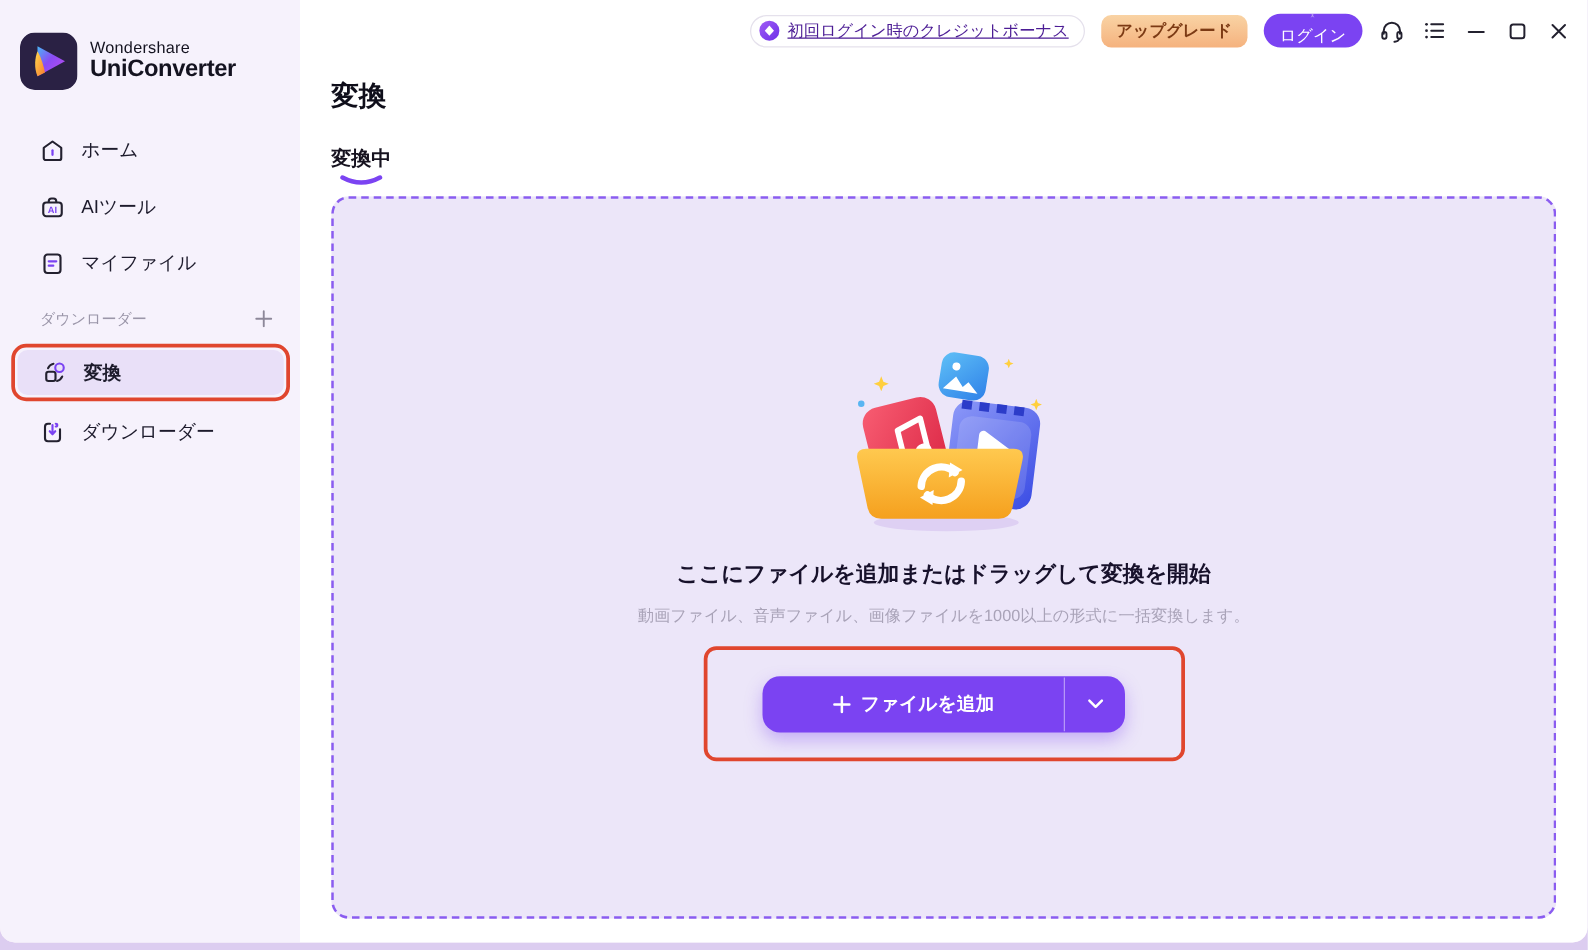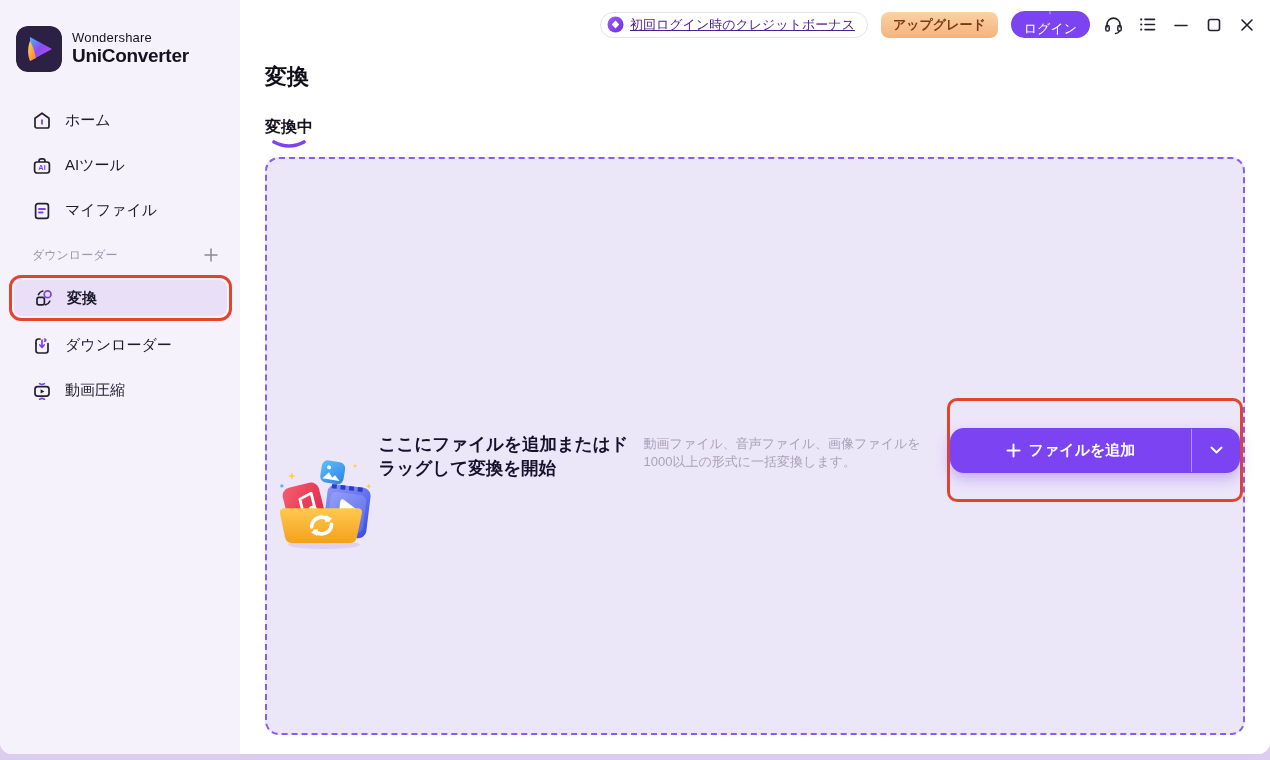--- a/index.html
+++ b/index.html
@@ -82,32 +82,32 @@
   }
   .tabs { position:absolute; left:25px; top:117px; display:flex; gap:37px;flex-direction:column; }
   .tab { font-size:16px; color:#9a95a6; cursor:pointer; text-align:center; }
   .tab.active { color:#16121f; font-weight:bold; }
   .tab .swoosh { display:block; margin:2px auto 0; }
   .tab:not(.active) .swoosh { visibility:hidden; }
 
   .dropzone {
     position:absolute; left:25px; right:25px; top:157px; height:578px;
     background:#ece6f9; border:2px dashed #8a5cf0; border-radius:14px;
-    display:flex; flex-direction:row; align-items:center;
+    display:flex; flex-direction:column; align-items:center;
   }
   .illustration { margin-top:112px; }
   .dz-heading {
     margin-top:20px; font-size:17.5px; font-weight:bold; color:#17112b;
   }
   .dz-subheading { margin-top:13px; font-size:13px; color:#a9a3b8; }
 
   .annotation-btn {
-    margin-top:8px; width:385px; height:104px;
+    margin-top:15px; width:385px; height:92px;
     border:3px solid #e0462e; border-radius:10px;
-    display:flex; align-items:center; justify-content:flex-start;
+    display:flex; align-items:center; justify-content:center;
   }
   .add-file-btn {
     width:290px; height:45px; border-radius:14px; overflow:hidden;
     background:#7b43f2; display:flex; cursor:pointer;
     box-shadow:0 6px 14px rgba(123,67,242,.35);
   }
   .add-file-main {
     flex:1; display:flex; align-items:center; justify-content:center; gap:8px;
     font-size:15px; font-weight:bold; color:#fff;
   }
@@ -187,29 +187,20 @@
       </div>
     </div>
 
     <div class="nav-item">
       <svg class="ic" viewBox="0 0 20 20" fill="none">
         <path d="M4 7.5 V14.6 A2.4 2.4 0 0 0 6.4 17 H13.6 A2.4 2.4 0 0 0 16 14.6 V7.5" stroke="#23212f" stroke-width="1.7" stroke-linecap="round"></path>
         <path d="M4 7.5 V5.4 A2.4 2.4 0 0 1 6.4 3 H8" stroke="#23212f" stroke-width="1.7" stroke-linecap="round"></path>
         <path d="M12.6 3 c1.6 0 1.6 2.2 0 2.2 M10 4 v7 M7.8 9 L10 11.4 L12.2 9" stroke="#7b43f2" stroke-width="1.7" stroke-linecap="round" stroke-linejoin="round"></path>
       </svg>
       <span>ダウンローダー</span>
-    </div>
-    <div class="nav-item">
-      <svg class="ic" viewBox="0 0 20 20" fill="none">
-        <rect x="3" y="5.6" width="14" height="9.6" rx="2.6" stroke="#23212f" stroke-width="1.7"></rect>
-        <path d="M8.6 8.2 L12.4 10.4 L8.6 12.6 Z" fill="#23212f"></path>
-        <path d="M7.6 2.6 a3.3 2 0 0 0 4.8 0" stroke="#7b43f2" stroke-width="1.7" stroke-linecap="round"></path>
-        <path d="M7.6 18.2 a3.3 2 0 0 1 4.8 0" stroke="#7b43f2" stroke-width="1.7" stroke-linecap="round"></path>
-      </svg>
-      <span>動画圧縮</span>
     </div>
   </div>
 
   <div class="main">
 
     <div class="topbar">
       <div class="bonus-badge">
         <svg width="17" height="17" viewBox="0 0 17 17">
           <defs>
               <linearGradient id="lgGem" x1="0" y1="0" x2="1" y2="1">

